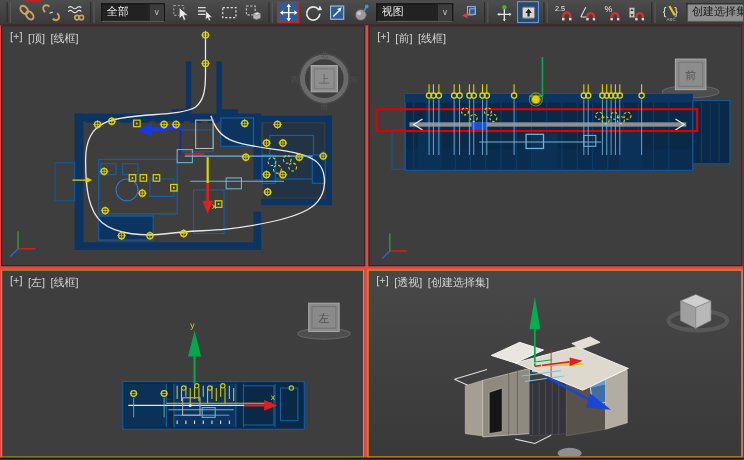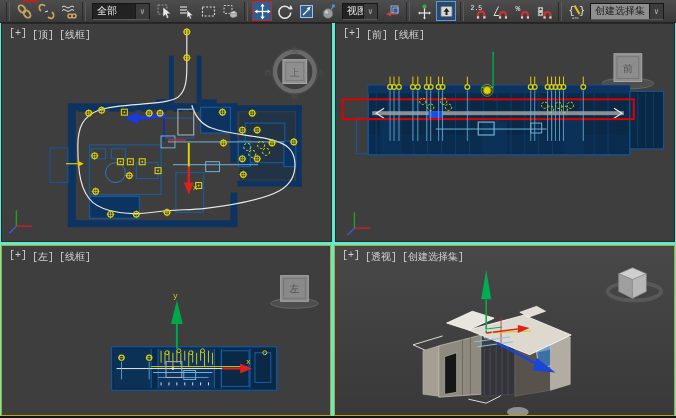--- a/index.html
+++ b/index.html
@@ -1,17 +1,17 @@
 <!DOCTYPE html>
 <html><head>
 <meta charset="utf-8">
 <style>
   html,body{margin:0;padding:0;background:#1a1a1a;}
-  .screen{position:relative;width:676px;height:418px;background:#5eead4;overflow:hidden;
-          font-family:Liberation Mono, monospace;}
+  .screen{position:relative;width:676px;height:418px;background:#ef4444;overflow:hidden;
+          font-family:Liberation Sans, sans-serif;}
   
   .toolbar{position:absolute;left:0;top:0;width:676px;height:23px;
            background:linear-gradient(#4d4d4d,#3a3a3a);border-bottom:1px solid #232323;
            display:flex;align-items:center;padding-left:3px;box-sizing:border-box;overflow:hidden;}
   .tbtn{width:20px;height:20px;flex:none;display:flex;align-items:center;justify-content:center;
         border:1px solid transparent;box-sizing:border-box;margin:0 1px;}
   .tbtn svg{width:17px;height:17px;display:block;}
   .tbtn.active-move{background:#2d5d93;border:1px solid #cf2020;}
   .tbtn.active-blue{background:#27496e;border:1px solid #5b99e0;}
   .sep{width:2px;height:19px;flex:none;margin:0 3px;
@@ -135,21 +135,21 @@
     </div>
     <div class="tbtn">
       <svg viewBox="0 0 17 17">
         <circle cx="8" cy="10.5" r="5" fill="#9a9a9a" stroke="#565656" stroke-width="0.8"></circle>
         <circle cx="6.5" cy="9" r="1.8" fill="#cfcfcf" opacity="0.85"></circle>
         <line x1="10.5" y1="7.5" x2="13" y2="3.5" stroke="#4a90d9" stroke-width="1.4"></line>
         <circle cx="13.4" cy="2.9" r="1.7" fill="#4a90d9"></circle>
       </svg>
     </div>
 
-    <div class="combo" style="width:36px">
+    <div class="combo" style="width:70px">
       <span class="ctext" style="flex:1">视图</span>
       <span class="carrow">∨</span>
     </div>
 
     <div class="tbtn">
       <svg viewBox="0 0 17 17">
         <rect x="7" y="3" width="7" height="7" fill="none" stroke="#8ab4e0" stroke-width="1"></rect>
         <rect x="9" y="5" width="5" height="5" fill="#2f5d93" stroke="#9fc4e8" stroke-width="0.8"></rect>
         <polygon points="2,11 7,8.5 7,13.5" fill="#d04040"></polygon>
         <line x1="7" y1="11" x2="12.5" y2="11" stroke="#d04040" stroke-width="1.3"></line>

